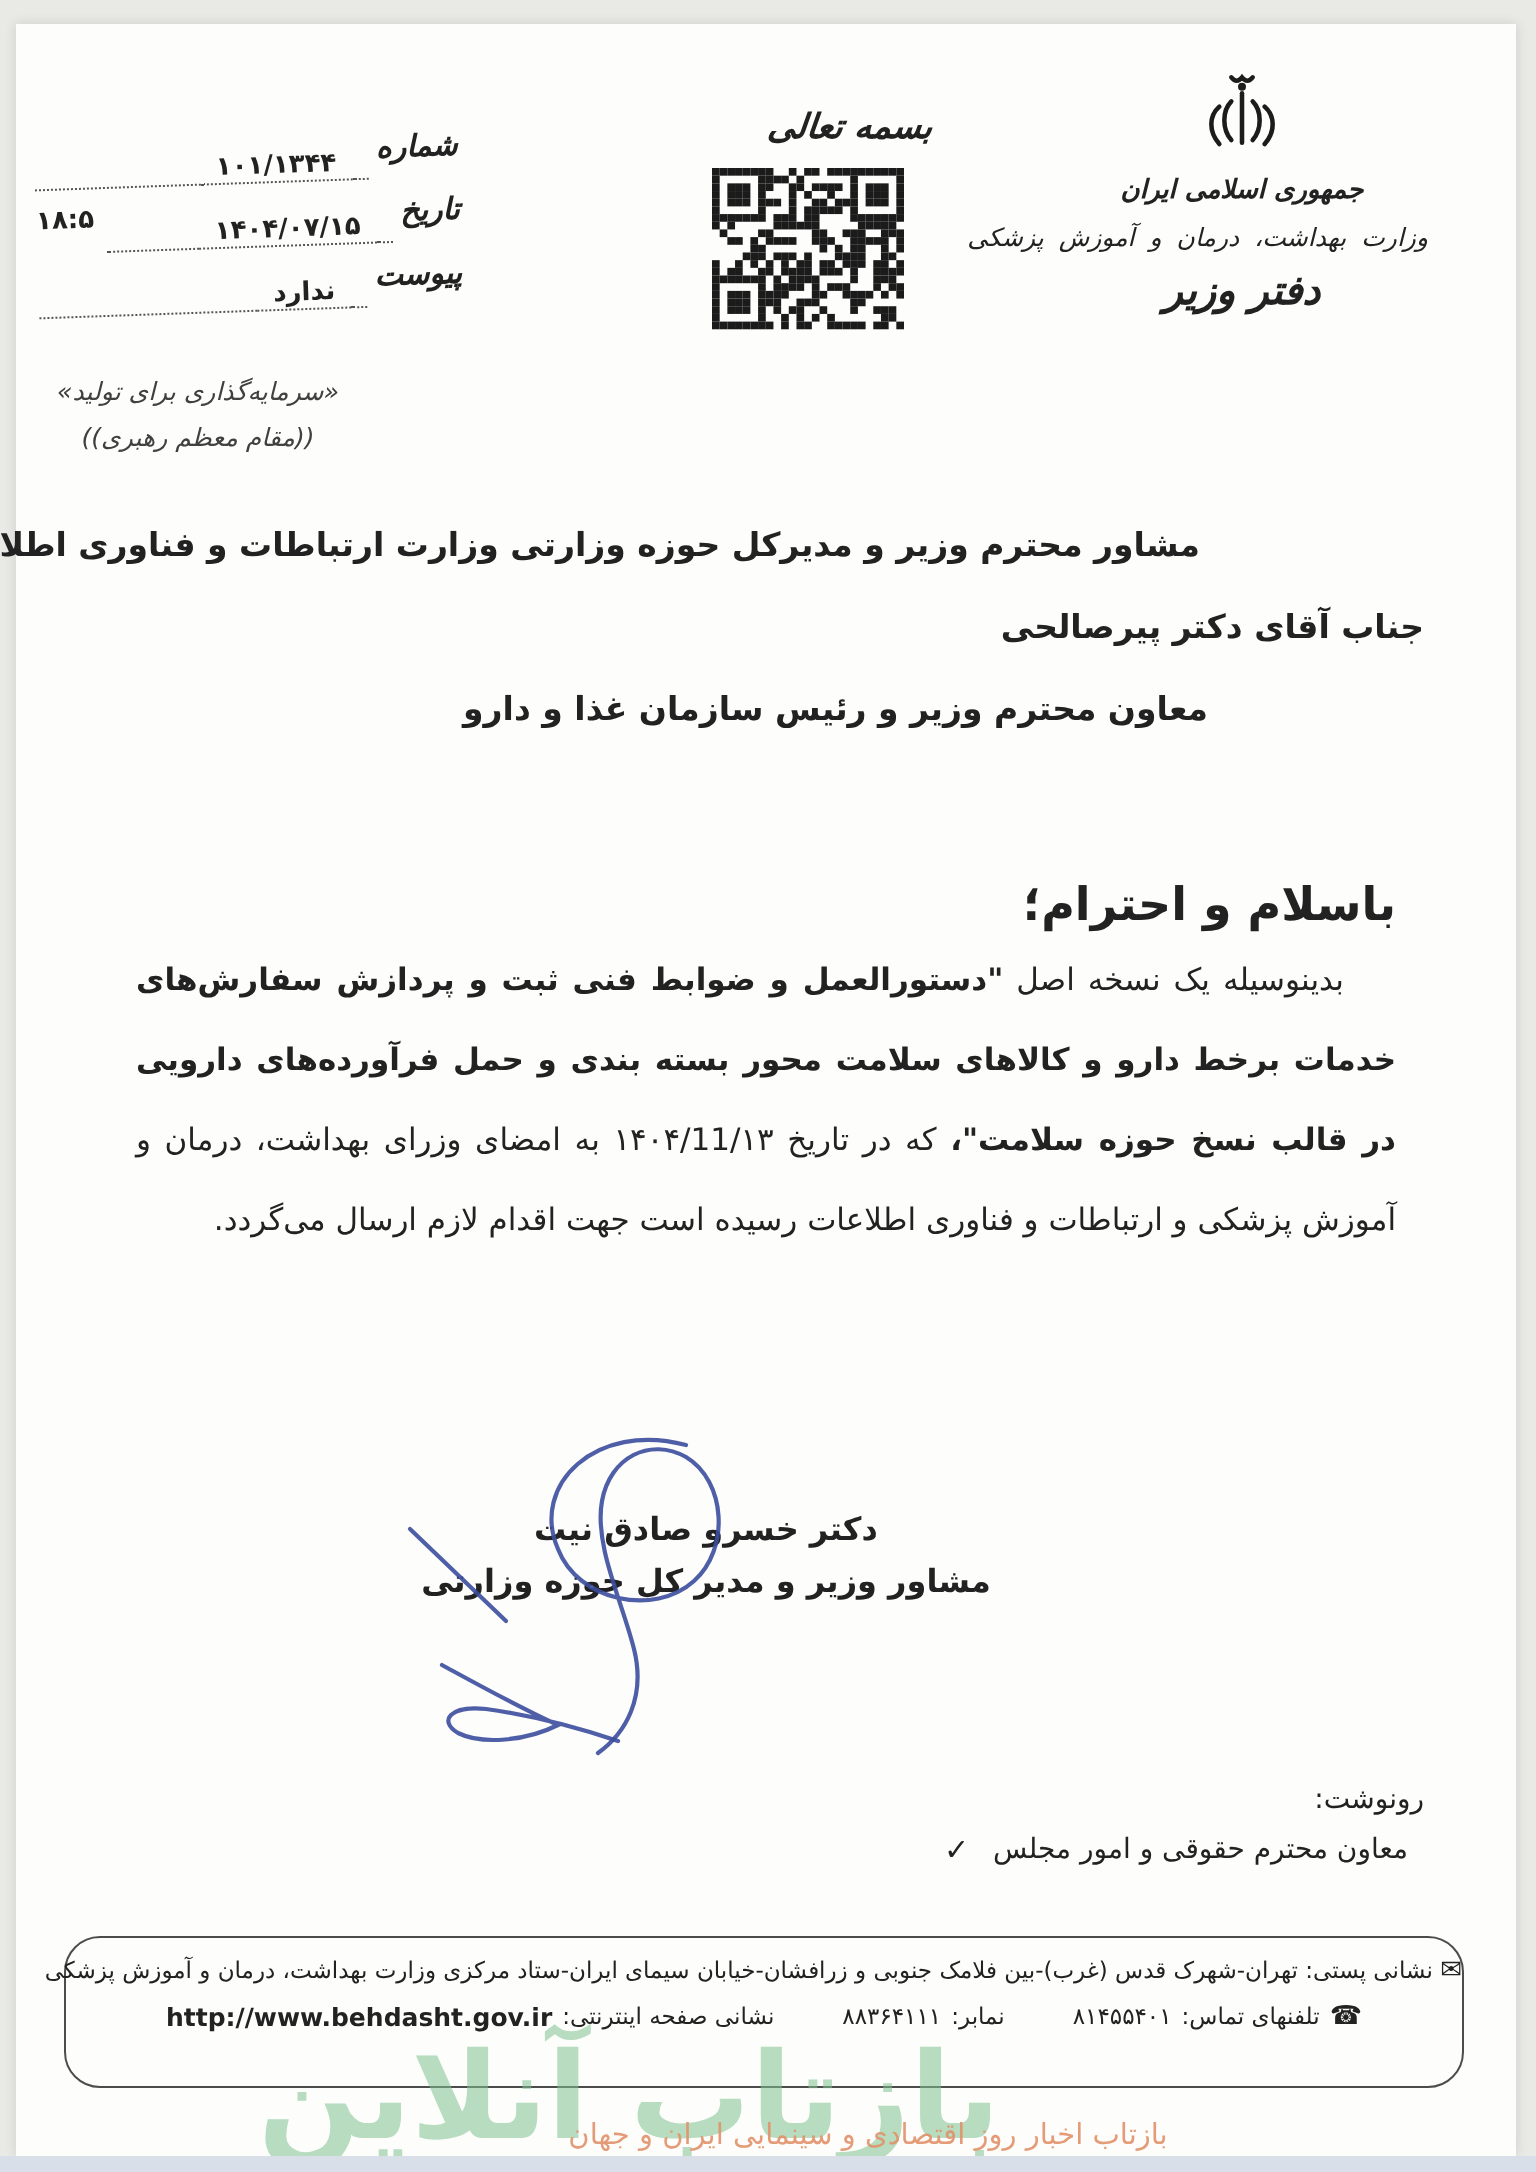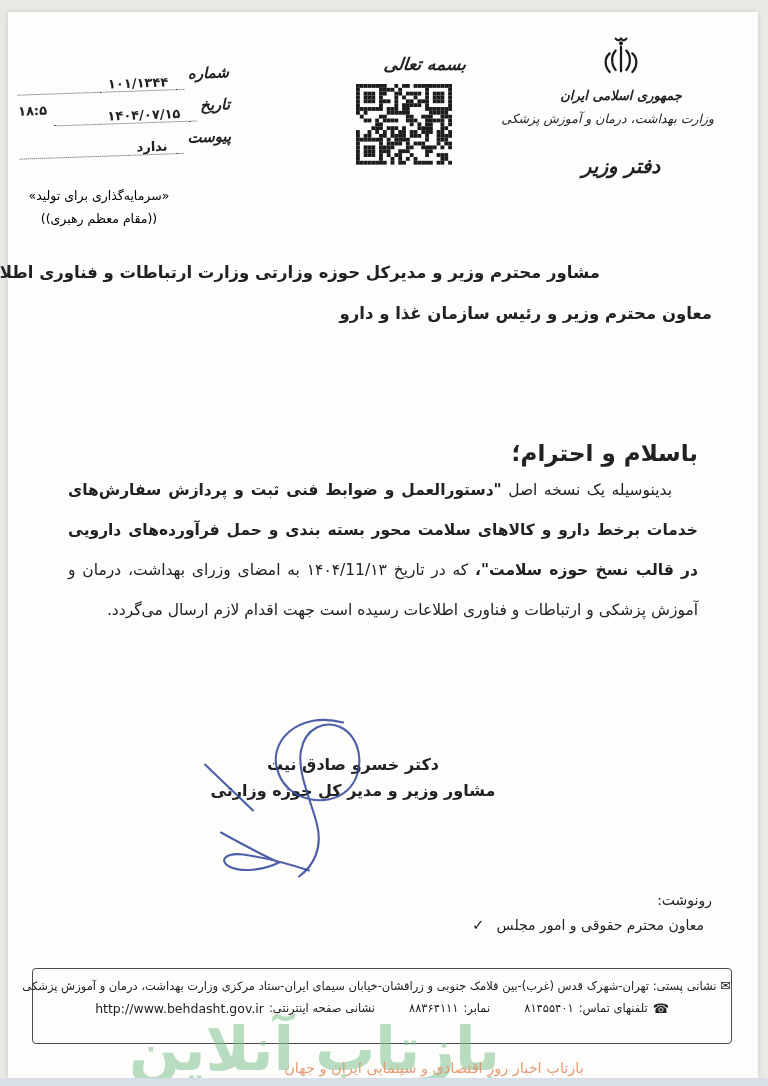--- a/index.html
+++ b/index.html
@@ -24,33 +24,33 @@
     transform:rotate(-2deg);
     font-size:13px;
   }
   .meta-row { display:flex; align-items:flex-end; line-height:32px; }
   .meta-label { font-style:italic; font-weight:700; font-size:15px; white-space:nowrap; padding-left:4px; }
   .meta-lead { width:8px; border-bottom:1.6px dotted #555; height:22px; }
   .meta-value { font-weight:800; white-space:nowrap; border-bottom:1.6px dotted #555; padding:0 8px; height:24px; }
   .meta-tail { flex:1; border-bottom:1.6px dotted #555; height:22px; }
   .meta-time { font-weight:800; padding-right:6px; white-space:nowrap; }
 
-  .slogan { position:absolute; left:16px; top:172px; width:150px; text-align:center; font-size:12.5px; line-height:23px; color:#000000; }
+  .slogan { position:absolute; left:16px; top:172px; width:150px; text-align:center; font-size:12.5px; line-height:23px; color:#404040;font-style:italic; }
 
   
   .center-head { position:absolute; left:322px; top:42px; width:152px; text-align:center; }
   .bismillah { font-style:italic; font-weight:800; font-size:17px; transform:skewX(-6deg); padding-left:38px; white-space:nowrap; }
   .qr-wrap { margin-top:10px; margin-right:4px; width:96px; height:81px; display:inline-block; }
 
   
   .org-head { position:absolute; left:520px; top:22px; width:186px; text-align:center; }
   .emblem { display:inline-block; }
   .org-country { font-style:italic; font-weight:700; font-size:13px; margin-top:2px; white-space:nowrap; }
-  .org-ministry { font-style:italic; font-size:12.5px; margin-top:8px; white-space:nowrap; }
-  .org-office { font-style:italic; font-weight:800; font-size:20px; margin-top:28px; }
+  .org-ministry { font-style:italic; font-size:12.5px; margin-top:8px; white-space:nowrap;font-family:Liberation Mono, monospace; }
+  .org-office { font-style:italic; font-weight:800; font-size:20px; margin-top:6px; }
 
   
   .recipients { position:absolute; right:46px; left:70px; top:240px; font-weight:800; font-size:16.5px; }
   .recipients div { line-height:41px; white-space:nowrap; }
   .recipients div:nth-child(1) { margin-right:112px; }
   .recipients div:nth-child(3) { margin-right:108px; }
   .recipients div:nth-child(4) { margin-right:38px;font-family:Liberation Mono, monospace; }
 
   
   .salutation { position:absolute; right:60px; top:428px; font-weight:800; font-size:23px; }
@@ -70,27 +70,27 @@
   
   .cc-block { position:absolute; right:46px; top:876px; font-size:14px; }
   .cc-label { line-height:24px; }
   .cc-item { display:flex; align-items:center; margin-top:4px; }
   .cc-text { padding-right:8px; }
   .cc-check { order:2; margin-right:12px; font-size:15px; }
 
   
   .footer-box {
     position:absolute; left:24px; right:26px; top:956px; height:76px;
-    border:1.6px solid #4c4c4c; border-radius:4px;
+    border:1.6px solid #4c4c4c; border-radius:18px;
     text-align:right; padding-top:9px; font-size:11.5px; color:#222;
   }
   .footer-line1 { white-space:nowrap; }
   .footer-line2 { margin-top:8px; display:flex; justify-content:center; gap:34px; white-space:nowrap; }
   .footer-line2 .grp { display:inline-flex; gap:5px; }
-  .web-value { direction:ltr; font-weight:400; font-size:12.5px; }
+  .web-value { direction:ltr; font-weight:700; font-size:12.5px; }
   .f-icon { font-size:13px; }
 
   
   .wm-main {
     position:absolute; left:180px; top:1002px; width:312px; text-align:center;
     font-size:60px; font-weight:800; letter-spacing:1px;
     color:#7ec28f; opacity:.55; pointer-events:none; white-space:nowrap;
   }
   .wm-sub {
     position:absolute; left:208px; top:1048px; width:436px; text-align:center;
@@ -446,20 +446,21 @@
         </g>
       </svg>
     </span>
     <div class="org-country">جمهوری اسلامی ایران</div>
     <div class="org-ministry">وزارت بهداشت، درمان و آموزش پزشکی</div>
     <div class="org-office">دفتر وزیر</div>
   </div>
 
   <div class="recipients">
     <div>مشاور محترم وزیر و مدیرکل حوزه وزارتی وزارت ارتباطات و فناوری اطلاعات</div>
+    <div>جناب آقای دکتر پیرصالحی</div>
     <div>معاون محترم وزیر و رئیس سازمان غذا و دارو</div>
   </div>
 
   <div class="salutation">باسلام و احترام؛</div>
 
   <p class="body-par"><span>بدینوسیله یک نسخه اصل </span><span class="b">"دستورالعمل و ضوابط فنی ثبت و پردازش سفارش‌های خدمات برخط دارو و کالاهای سلامت محور بسته بندی و حمل فرآورده‌های دارویی در قالب نسخ حوزه سلامت"،</span><span> که در تاریخ ۱۴۰۴/11/۱۳ به امضای وزرای بهداشت، درمان و آموزش پزشکی و ارتباطات و فناوری اطلاعات رسیده است جهت اقدام لازم ارسال می‌گردد.</span></p>
 
   <div class="signature">
     <svg class="sig-scribble" viewBox="0 0 240 170" xmlns="http://www.w3.org/2000/svg">
       <path d="M150,10 C105,-2 72,30 86,62 C96,88 134,96 154,78 C172,62 170,28 150,16 C132,6 112,16 108,38 C104,60 118,88 124,112 C130,136 120,154 106,164"></path>

